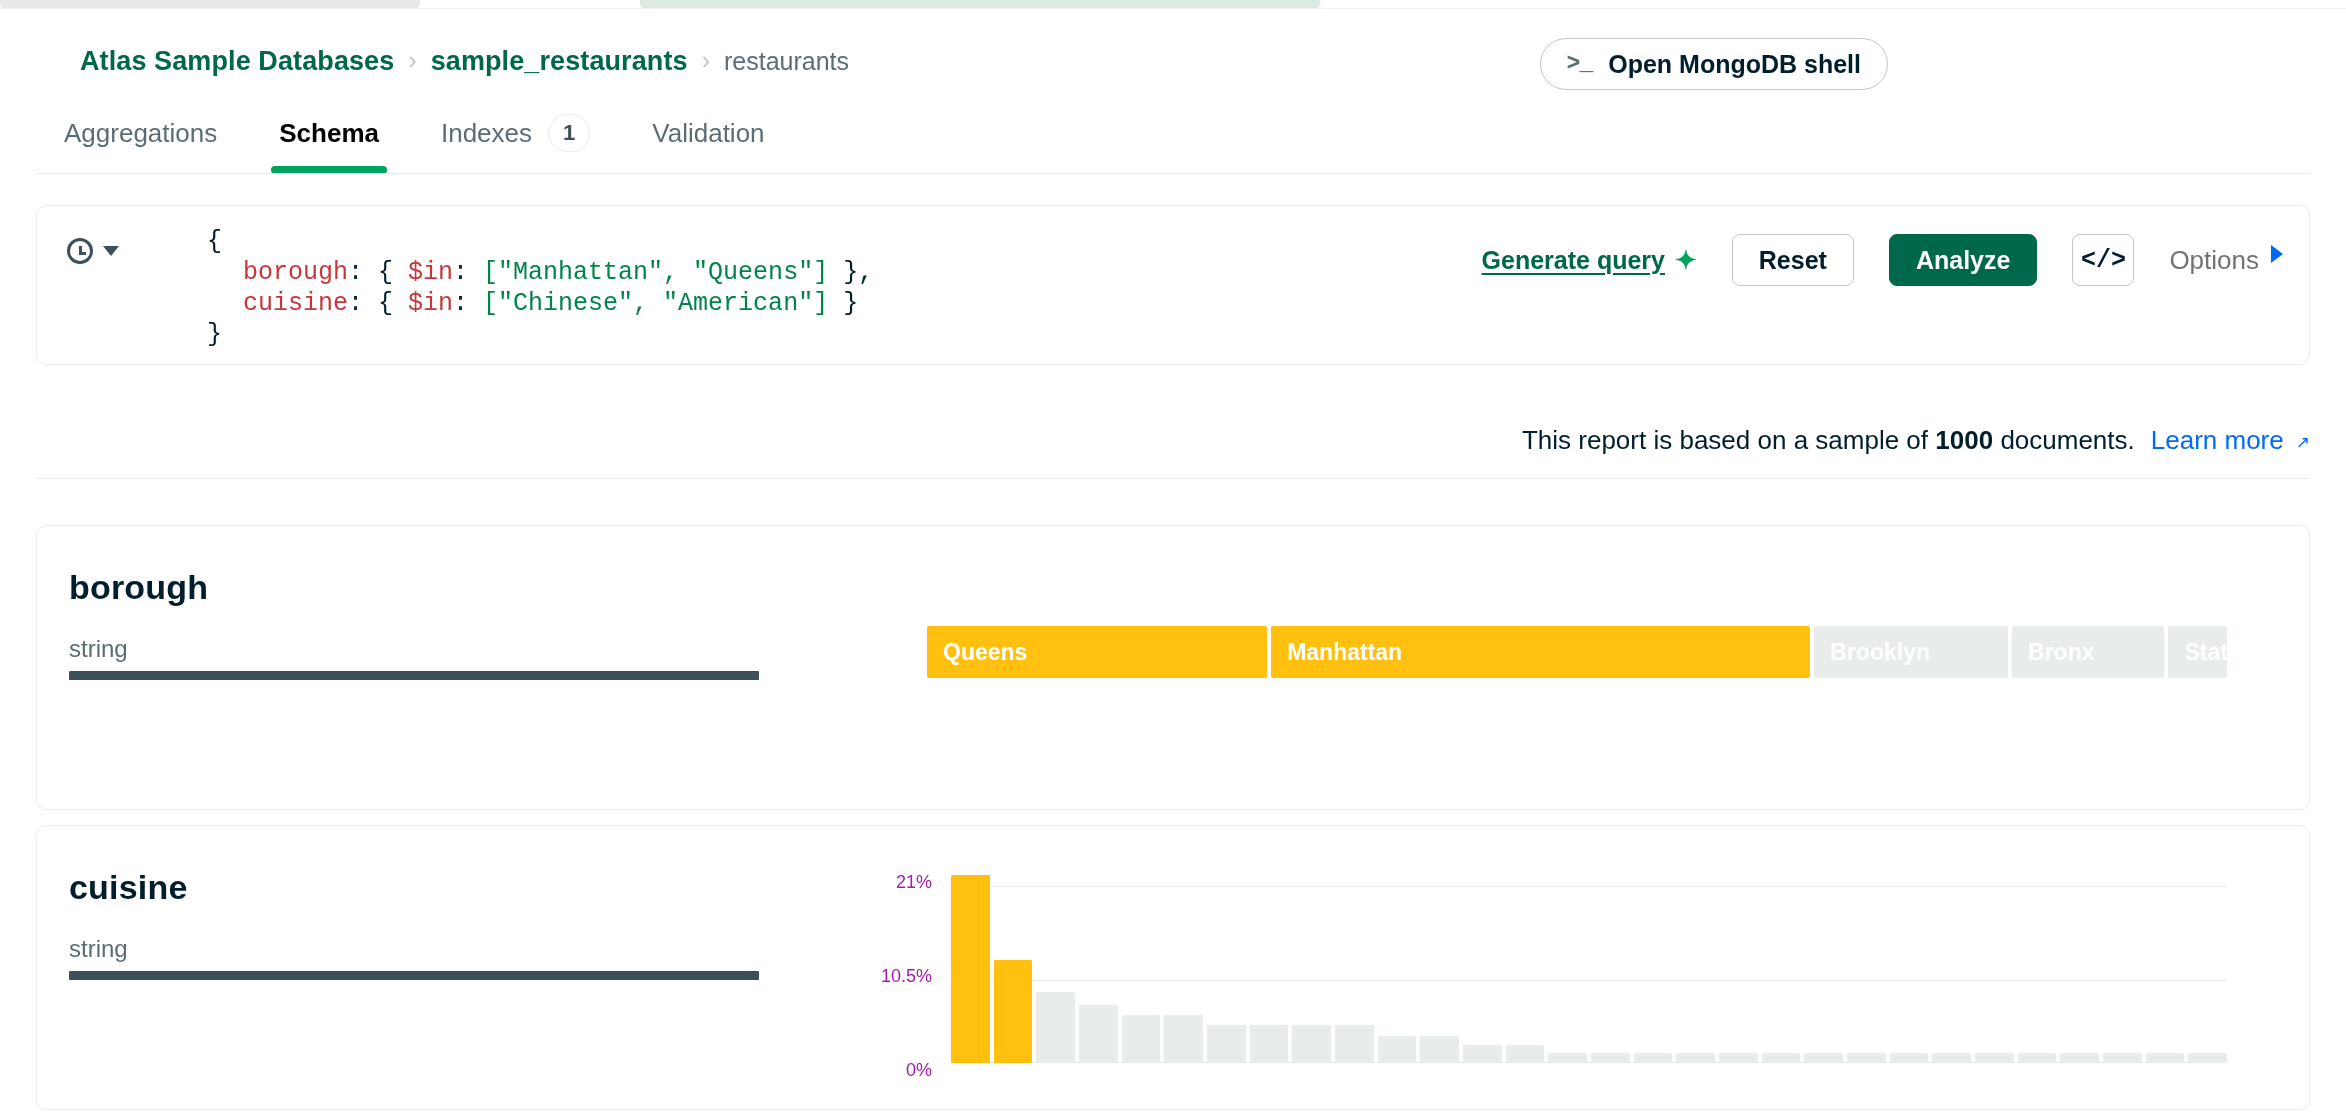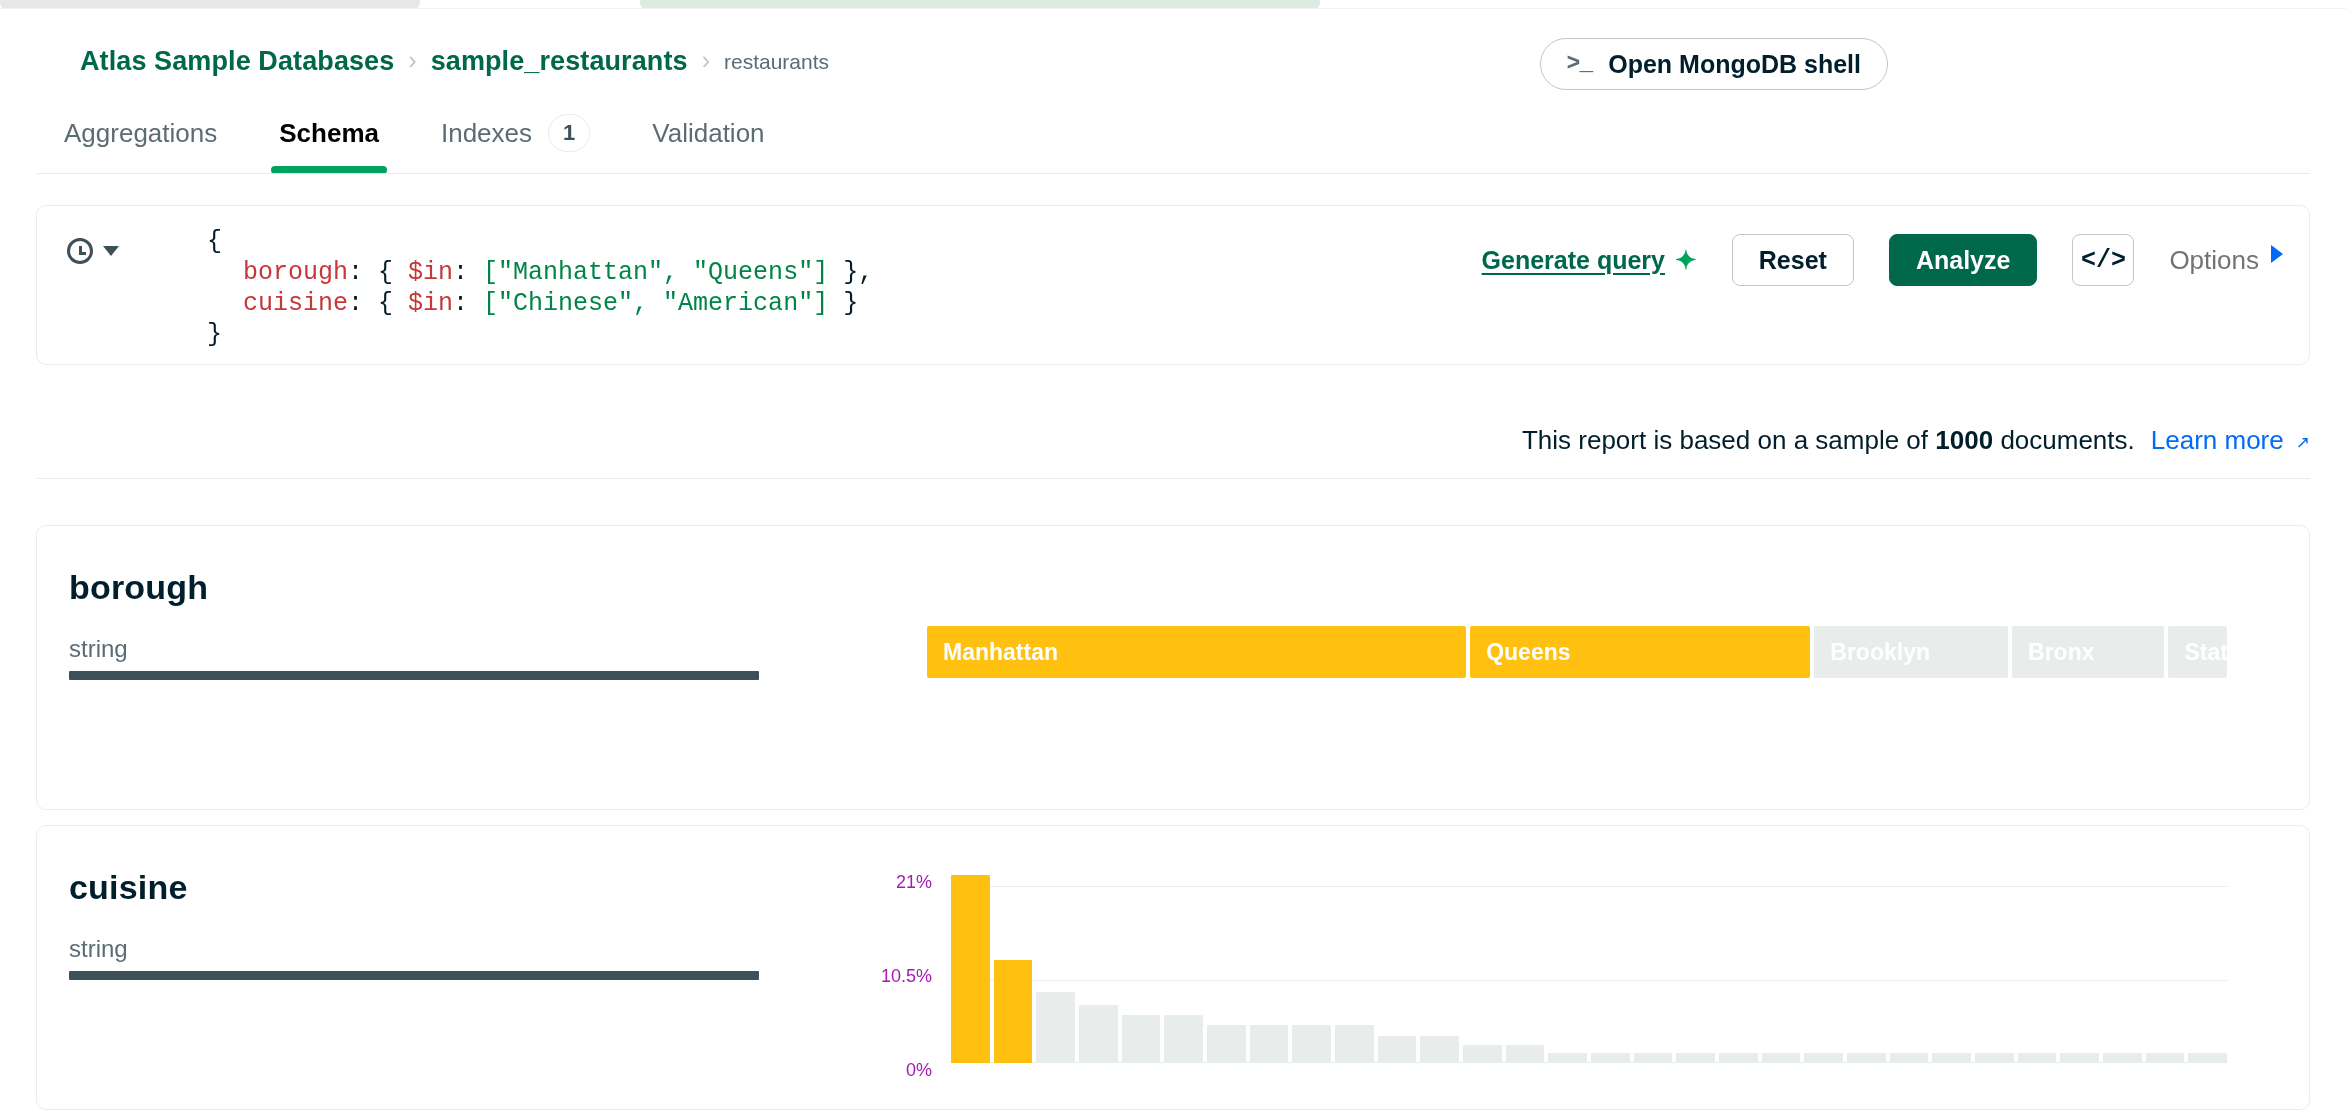--- a/index.html
+++ b/index.html
@@ -63,21 +63,21 @@
   }
   .crumb-db, .crumb-root {
     font-weight: 700;
     letter-spacing: 0.1px;
   }
   .crumb-root { color: #00684a; }
   .crumb-db { color: #00684a; }
   .crumb-coll {
     color: #5c6c75;
     font-weight: 400;
-    font-size: 21px;
+    font-size: 25px;
   }
   .crumb-sep {
     color: #c1c7c6;
     font-size: 25px;
     font-weight: 400;
     line-height: 1;
     transform: translateY(-1px);
   }
 
   .shell-btn {
@@ -544,25 +544,25 @@
 </div>
 <div class="note-rule"></div>
 
 <div class="field-card" id="card-borough">
   <div class="field-meta">
     <div class="field-name">borough</div>
     <div class="field-type-label">string</div>
     <div class="field-type-bar"></div>
   </div>
   <div class="cat-chart" id="borough-chart">
+      <div class="cat-seg sel" style="width: 392.92px;">
+        <span>Queens</span>
+      </div>
       <div class="cat-seg sel" style="width: 624.307px;">
         <span>Manhattan</span>
-      </div>
-      <div class="cat-seg sel" style="width: 392.92px;">
-        <span>Queens</span>
       </div>
       <div class="cat-seg unsel" style="width: 222.655px;">
         <span>Brooklyn</span>
       </div>
       <div class="cat-seg unsel" style="width: 174.631px;">
         <span>Bronx</span>
       </div>
       <div class="cat-seg unsel" style="width: 65.4867px;">
         <span>Staten Island</span>
       </div>

